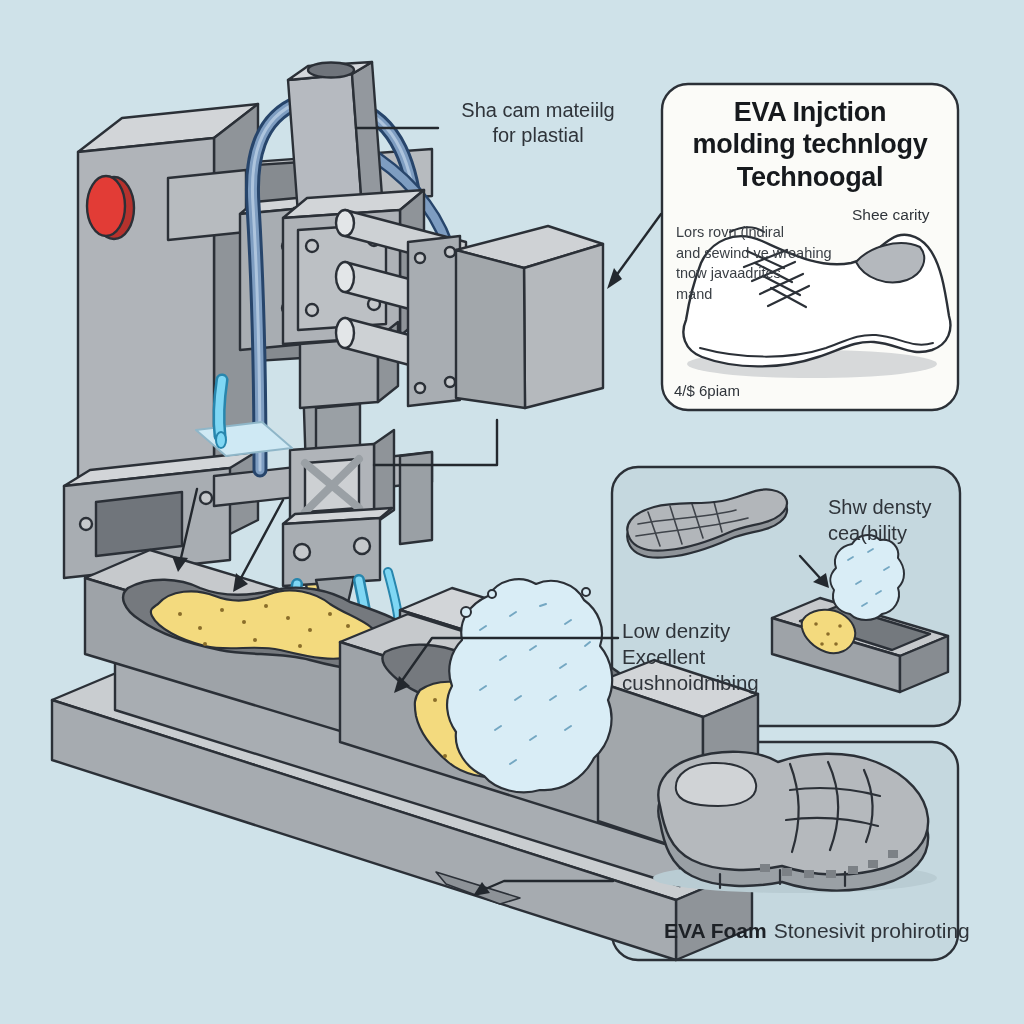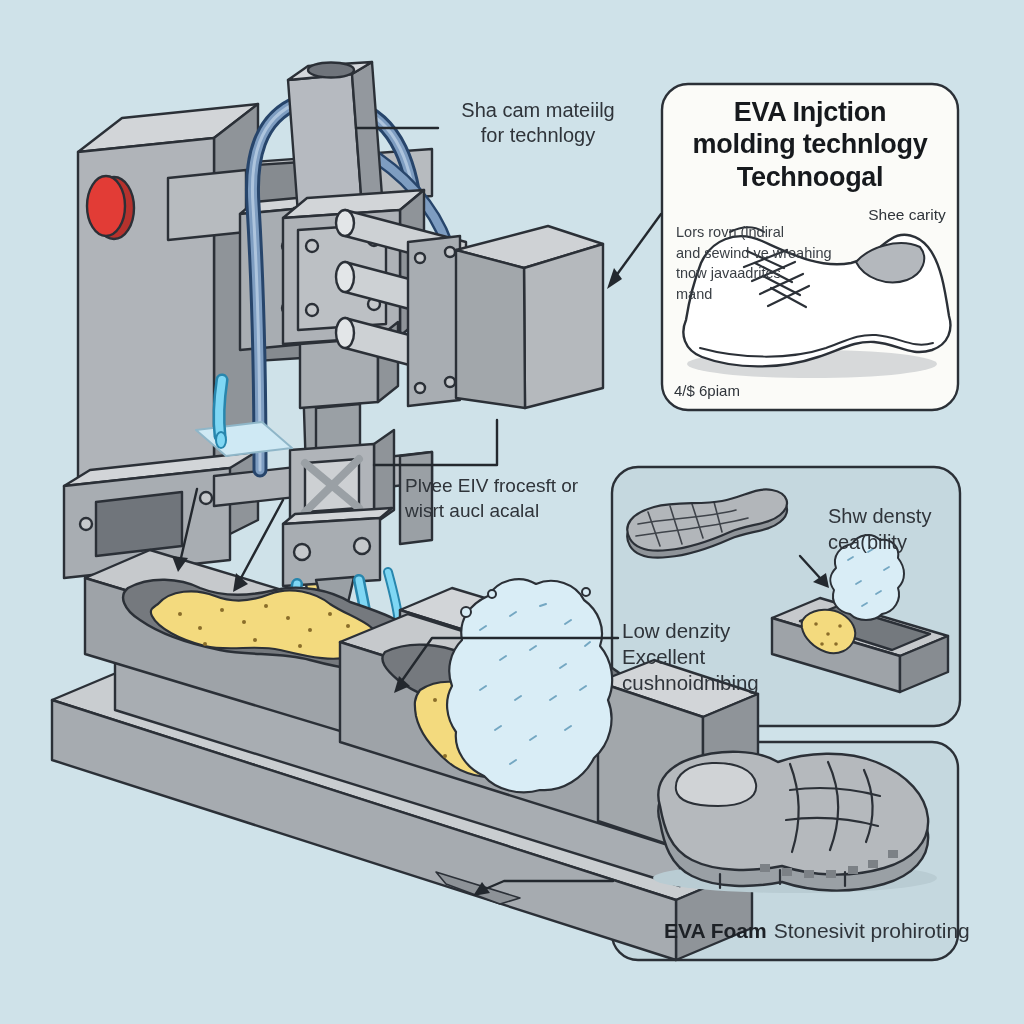--- a/index.html
+++ b/index.html
@@ -4,23 +4,23 @@
 <style>
   html,body{margin:0;padding:0;}
   body{font-family:"Liberation Sans",sans-serif;}
   #stage{position:relative;width:1024px;height:1024px;background:#cfe2e9;overflow:hidden;}
   #stage svg{position:absolute;left:0;top:0;}
   .lbl{position:absolute;white-space:pre-line;color:#2f343a;z-index:5;}
   .lbl-hopper{left:438px;top:98px;width:200px;text-align:center;font-size:20px;line-height:1.25;}
   .lbl-injector{left:405px;top:474px;width:190px;font-size:19px;line-height:1.3;}
   .box-title{left:668px;top:96px;width:284px;text-align:center;font-size:27px;font-weight:bold;color:#16191d;line-height:1.2;letter-spacing:-0.3px;}
   .box-note{left:676px;top:222px;width:170px;font-size:14.5px;line-height:1.42;color:#3a3f45;}
-  .shoe-caption{left:852px;top:206px;width:110px;font-size:15.5px;text-align:center;}
+  .shoe-caption{left:852px;top:206px;width:110px;font-size:15.5px;}
   .box-footer{left:674px;top:382px;width:140px;font-size:15px;}
-  .density-caption{left:828px;top:494px;width:130px;font-size:20px;line-height:1.3;margin-top:9px;}
+  .density-caption{left:828px;top:494px;width:130px;font-size:20px;line-height:1.3;}
   .density-note{left:622px;top:618px;width:200px;font-size:20.5px;line-height:1.28;}
   .foam-text{left:628px;top:890px;width:325px;font-size:21px;line-height:1.3;color:#2f343a;margin-left:36px;}
   .foam-text .bold{font-weight:bold;color:#1d2126;margin-right:7px;}
   .foam-text .line{display:block;}
 </style>
 </head>
 <body>
 
 <div id="stage">
 <svg width="1024" height="1024" viewBox="0 0 1024 1024">
@@ -356,23 +356,21 @@
             <rect x="826" y="870" width="10" height="8"></rect>
         <rect x="848" y="866" width="10" height="8"></rect>
             <rect x="868" y="860" width="10" height="8"></rect>
         <rect x="888" y="850" width="10" height="8"></rect>
       </g>
     </g>
   </g>
 </svg>
 
   <div class="lbl lbl-hopper">Sha cam mateiilg
-for technlogy</div>
-  <div class="lbl lbl-injector">Plvee EIV frocesft or
-wisrt aucl acalal</div>
+for plastial</div>
 
   <div class="lbl box-title">EVA Injction
 molding technlogy
 Technoogal</div>
   <div class="lbl box-note">Lors rovn (lndiral
 and sewind ve wreahing
 tnow javaadrites
 mand</div>
   <div class="lbl shoe-caption">Shee carity</div>
   <div class="lbl box-footer">4/$ 6piam</div>

